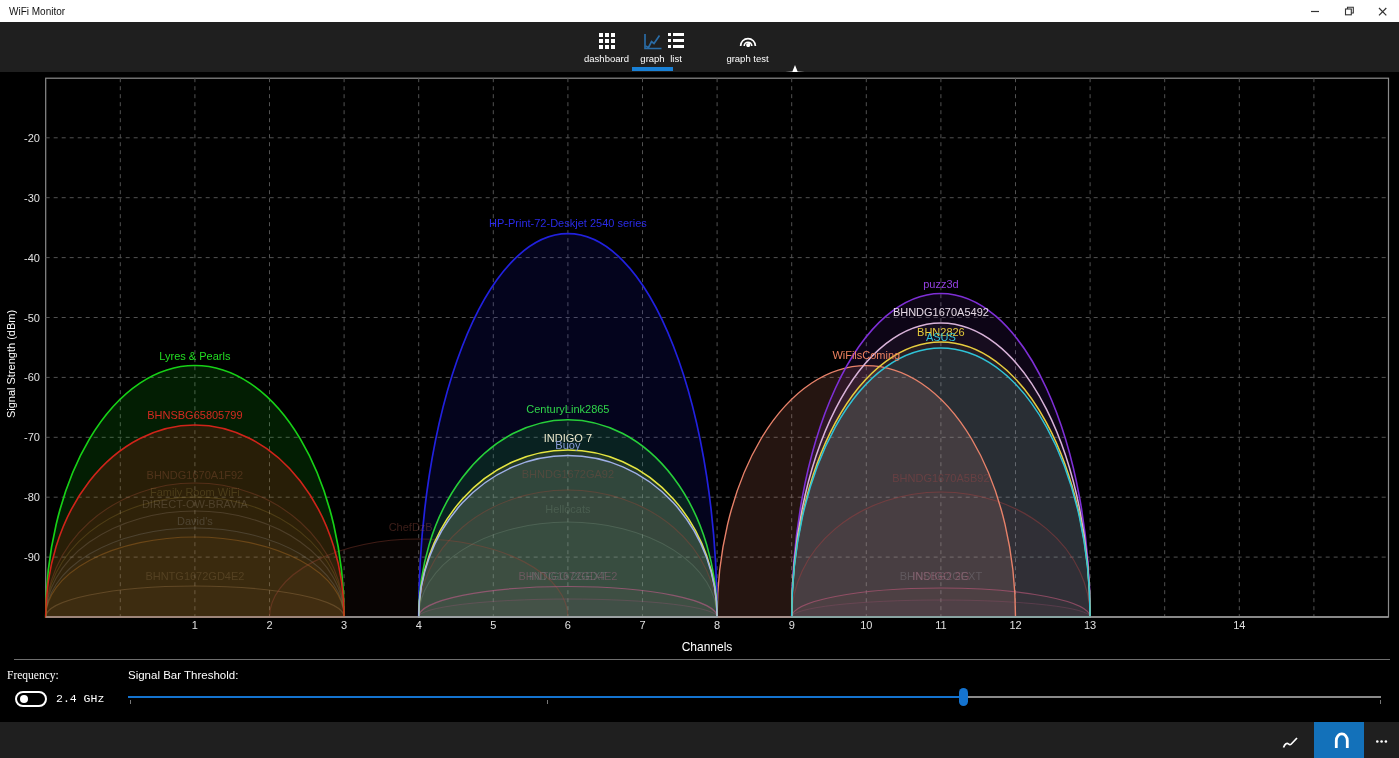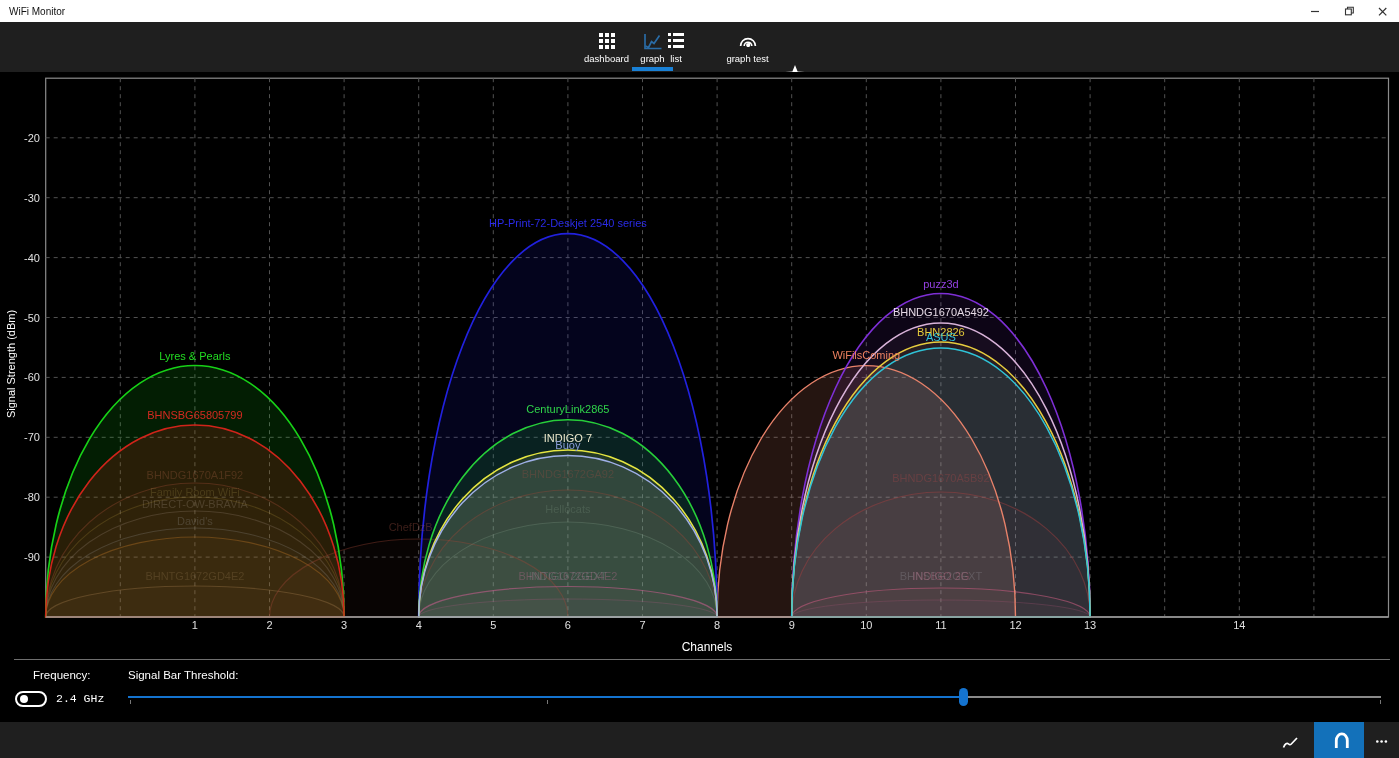--- a/index.html
+++ b/index.html
@@ -216,21 +216,21 @@
       <text x="940.9" y="335.5" fill="#e5cb3a" font-size="11" text-anchor="middle">BHN2826</text>
       <text x="940.9" y="340.5" fill="#2fc3d7" font-size="11" text-anchor="middle">ASUS</text>
       <text x="940.9" y="482.0" fill="#a84848" fill-opacity="0.36" font-size="11" text-anchor="middle">BHNDG1670A5B92</text>
       <text x="940.9" y="580.0" fill="#c86888" fill-opacity="0.4" font-size="11" text-anchor="middle">INDIGO 2G</text>
       <text x="940.9" y="580.0" fill="#b0b0b8" fill-opacity="0.24" font-size="11" text-anchor="middle">BHNSBG2GEXT</text>
     </svg>
   </div>
 <div id="controls"></div>
 <div id="appbar"></div>
 <div id="sep"></div>
-<span class="wlbl" style="left:33px;top:669px;">Frequency:</span>
+<span class="wlbl" style="left:7px;top:669px;font-family:Liberation Serif, serif;">Frequency:</span>
 <span class="wlbl" style="left:128px;top:669px;">Signal Bar Threshold:</span>
 <div id="toggle">
     <div id="knob"></div>
   </div>
 <span class="wlbl" style="left:56px;top:692px;font-family:Liberation Mono, monospace;">2.4 GHz</span>
 <div id="track-b"></div>
 <div id="track-g"></div>
 <div class="tick" style="left:130px;"></div>
 <div class="tick" style="left:547px;"></div>
 <div class="tick" style="left:1380px;"></div>

